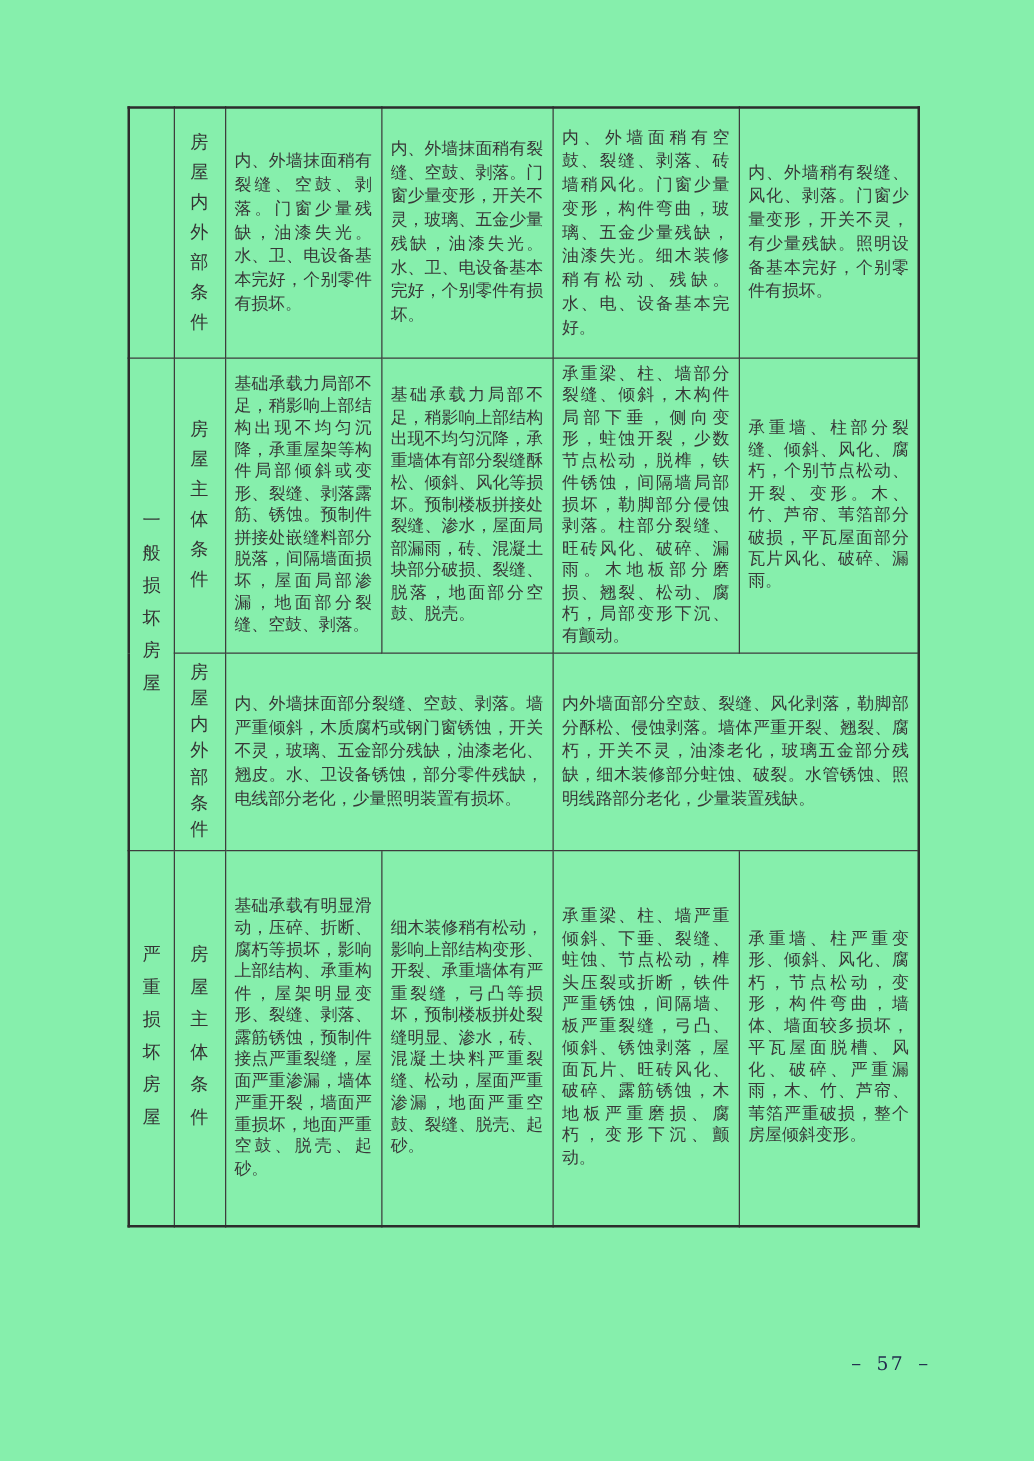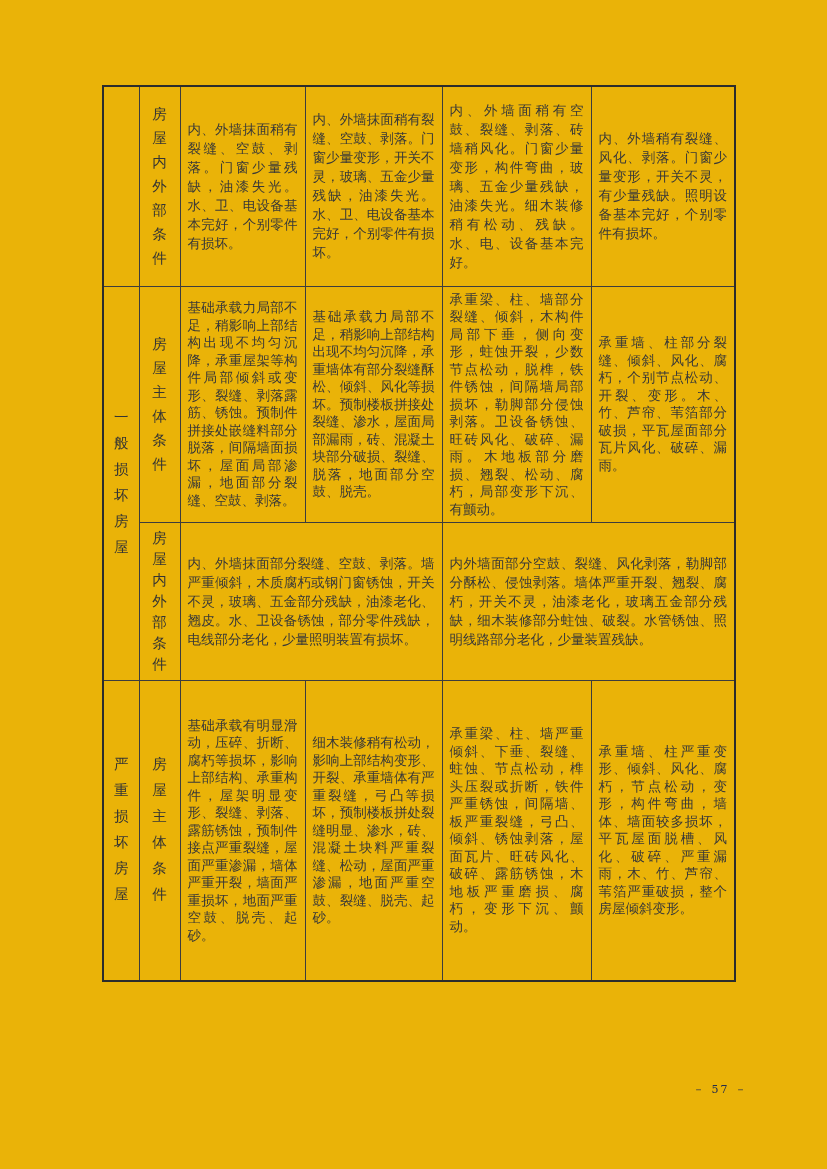--- a/index.html
+++ b/index.html
@@ -3,21 +3,21 @@
 <meta charset="utf-8">
 <style>
   * { margin:0; padding:0; box-sizing:border-box; }
   html, body {
     width:827px; height:1169px;
     background:#ffffff;
     font-family:"DejaVu Serif","Liberation Serif",serif;
   }
   .page {
     position:relative; width:827px; height:1169px;
-    background:#eab308; overflow:hidden;
+    background:#86efac; overflow:hidden;
   }
   table.main {
     position:absolute; left:102px; top:85px;
     border-collapse:collapse; table-layout:fixed;
     border:2px solid #2c2c2c;
   }
   table.main td {
     border:1px solid #3d3d3d;
     vertical-align:middle;
     color:#383838;
@@ -37,21 +37,21 @@
     font-size:14.5px;
     text-align:center;
     color:#343434;
   }
   .vlh21 { line-height:21px; }
   .vlh24 { line-height:24px; }
   .vlh26 { line-height:26px;font-family:Liberation Mono, monospace; }
   .page-number {
     position:absolute;
     top:1082px; right:79px;
-    font-size:11px;
+    font-size:15px;
     letter-spacing:2px;
     color:#232c4e;
   }
 </style>
 </head>
 <body>
 
 <div class="page">
 
   <table class="main">
@@ -78,21 +78,21 @@
 
     <tr style="height:212px">
       <td rowspan="2">
         <div class="vlabel vlh26">一般损坏房屋</div>
       </td>
       <td>
         <div class="vlabel vlh24">房屋主体条件</div>
       </td>
       <td class="body-cell lh-tight">基础承载力局部不足，稍影响上部结构出现不均匀沉降，承重屋架等构件局部倾斜或变形、裂缝、剥落露筋、锈蚀。预制件拼接处嵌缝料部分脱落，间隔墙面损坏，屋面局部渗漏，地面部分裂缝、空鼓、剥落。</td>
       <td class="body-cell lh-tight">基础承载力局部不足，稍影响上部结构出现不均匀沉降，承重墙体有部分裂缝酥松、倾斜、风化等损坏。预制楼板拼接处裂缝、渗水，屋面局部漏雨，砖、混凝土块部分破损、裂缝、脱落，地面部分空鼓、脱壳。</td>
-      <td class="body-cell lh-tight">承重梁、柱、墙部分裂缝、倾斜，木构件局部下垂，侧向变形，蛀蚀开裂，少数节点松动，脱榫，铁件锈蚀，间隔墙局部损坏，勒脚部分侵蚀剥落。卫设备锈蚀、旺砖风化、破碎、漏雨。木地板部分磨损、翘裂、松动、腐朽，局部变形下沉、有颤动。</td>
+      <td class="body-cell lh-tight">承重梁、柱、墙部分裂缝、倾斜，木构件局部下垂，侧向变形，蛀蚀开裂，少数节点松动，脱榫，铁件锈蚀，间隔墙局部损坏，勒脚部分侵蚀剥落。柱部分裂缝、旺砖风化、破碎、漏雨。木地板部分磨损、翘裂、松动、腐朽，局部变形下沉、有颤动。</td>
       <td class="body-cell lh-tight">承重墙、柱部分裂缝、倾斜、风化、腐朽，个别节点松动、开裂、变形。木、竹、芦帘、苇箔部分破损，平瓦屋面部分瓦片风化、破碎、漏雨。</td>
     </tr>
 
     <tr style="height:158px">
       <td>
         <div class="vlabel vlh21">房屋内外部条件</div>
       </td>
       <td class="body-cell lh-loose" colspan="2">内、外墙抹面部分裂缝、空鼓、剥落。墙严重倾斜，木质腐朽或钢门窗锈蚀，开关不灵，玻璃、五金部分残缺，油漆老化、翘皮。水、卫设备锈蚀，部分零件残缺，电线部分老化，少量照明装置有损坏。</td>
       <td class="body-cell lh-loose" colspan="2">内外墙面部分空鼓、裂缝、风化剥落，勒脚部分酥松、侵蚀剥落。墙体严重开裂、翘裂、腐朽，开关不灵，油漆老化，玻璃五金部分残缺，细木装修部分蛀蚀、破裂。水管锈蚀、照明线路部分老化，少量装置残缺。</td>
     </tr>

